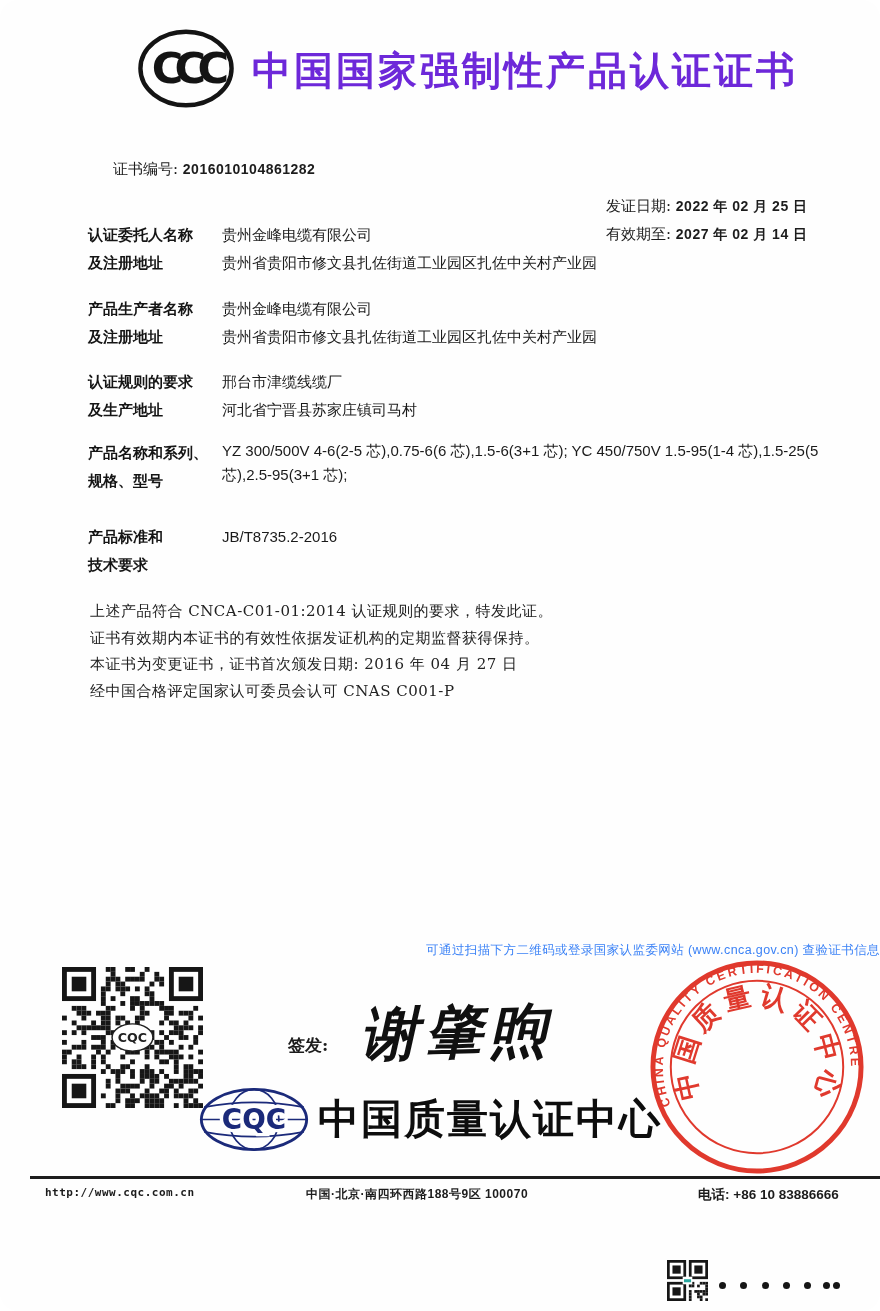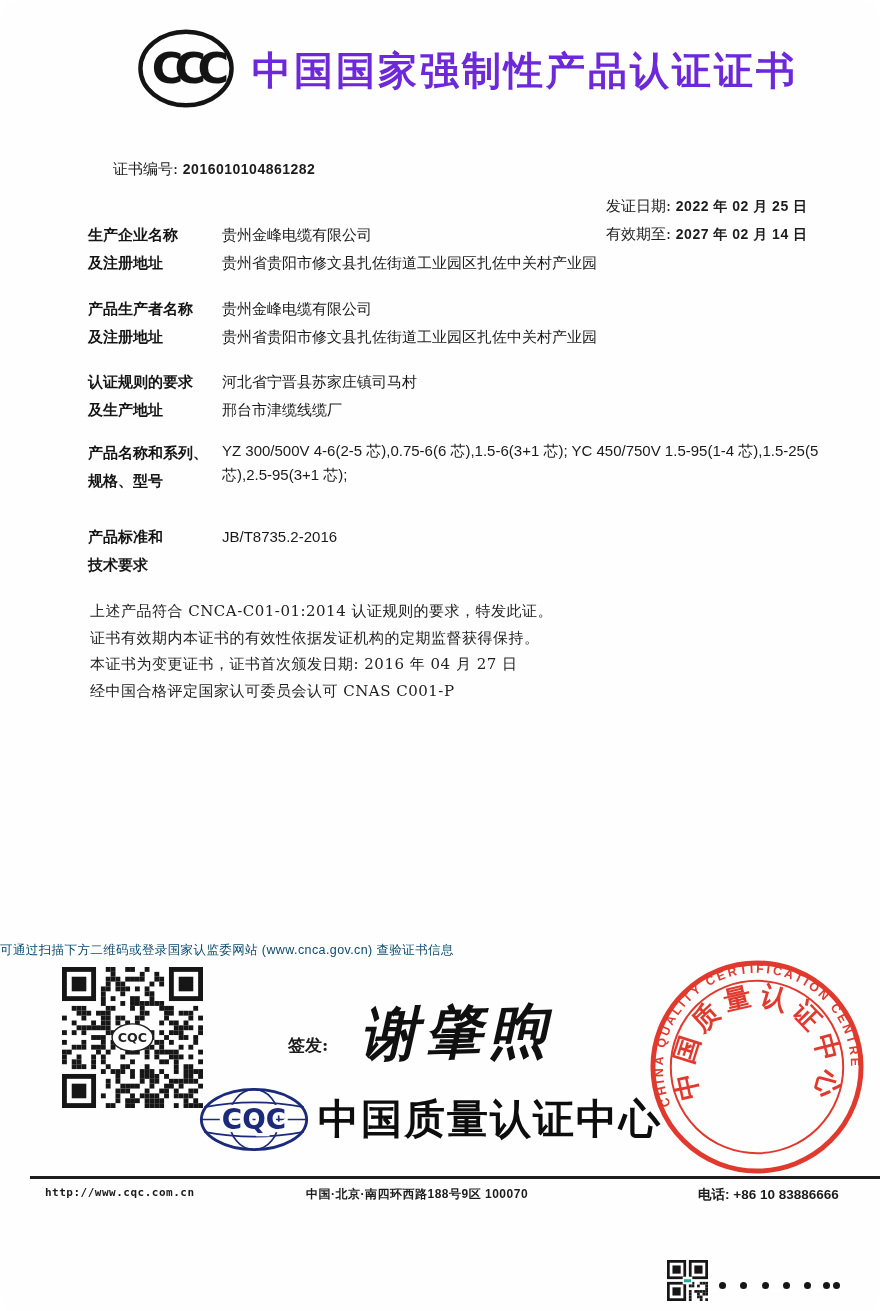--- a/index.html
+++ b/index.html
@@ -17,21 +17,21 @@
   .meta-num{font-family:Liberation Sans, sans-serif;font-style:normal;font-weight:bold;font-size:14px;letter-spacing:.5px;}
 
   
   .flabel{left:88px;width:135px;font-size:15px;font-weight:bold;line-height:27.5px;color:#151515;}
   .fvalue{left:222px;width:648px;font-size:15px;line-height:27.5px;color:#1a1a1a;}
   .fvalue .spec{line-height:23.5px;display:block;}
 
   
   .statements{left:90px;top:598px;width:700px;font-size:15px;line-height:26.6px;letter-spacing:.5px;color:#222;}
 
-  .verify{left:0;top:942px;width:880px;text-align:left;font-size:12.5px;font-weight:500;letter-spacing:.4px;color:#0c4a6e;}
+  .verify{left:0;top:942px;width:880px;text-align:right;font-size:12.5px;font-weight:500;letter-spacing:.4px;color:#3b82f6;}
 
   
   .sign-label{left:288px;top:1034px;font-size:17px;font-weight:bold;}
   .sign-name{left:360px;top:994px;font-size:58px;font-weight:600;font-family:"DejaVu Serif",serif;
              font-style:italic;letter-spacing:6px;transform:rotate(-1.5deg);color:#101010;}
   .issuer-name{left:318px;top:1092px;font-size:41px;font-weight:600;letter-spacing:2px;color:#0d0d0d;}
 
   
   .rule{left:30px;top:1176px;width:850px;height:2.5px;background:#1d1d1d;}
   .f-web{left:45px;top:1186px;font-size:11px;font-family:"DejaVu Sans Mono",monospace;letter-spacing:.5px;font-weight:bold;}
@@ -63,21 +63,21 @@
 
   <div class="abs meta-left">
     <span class="kai">证书编号: </span><span class="meta-num">2016010104861282</span>
   </div>
   <div class="abs meta-right">
     <div><span class="kai">发证日期: </span><span class="meta-num">2022 年 02 月 25 日</span></div>
     <div><span class="kai">有效期至: </span><span class="meta-num">2027 年 02 月 14 日</span></div>
   </div>
 
   <div class="abs flabel" style="top:221px">
-    <div>生产企业名称</div>
+    <div>认证委托人名称</div>
       <div>及注册地址</div>
   </div>
   <div class="abs fvalue" style="top:221px">
     <div>贵州金峰电缆有限公司</div>
     <div>贵州省贵阳市修文县扎佐街道工业园区扎佐中关村产业园</div>
   </div>
 
   <div class="abs flabel" style="top:295px">
     <div>产品生产者名称</div>
       <div>及注册地址</div>
@@ -85,22 +85,22 @@
   <div class="abs fvalue" style="top:295px">
     <div>贵州金峰电缆有限公司</div>
     <div>贵州省贵阳市修文县扎佐街道工业园区扎佐中关村产业园</div>
   </div>
 
   <div class="abs flabel" style="top:368px">
     <div>认证规则的要求</div>
       <div>及生产地址</div>
   </div>
   <div class="abs fvalue" style="top:368px">
+    <div>邢台市津缆线缆厂</div>
     <div>河北省宁晋县苏家庄镇司马村</div>
-    <div>邢台市津缆线缆厂</div>
   </div>
 
   <div class="abs flabel" style="top:439px">
     <div>产品名称和系列、</div>
       <div>规格、型号</div>
   </div>
   <div class="abs fvalue" style="top:439px">
     <span class="spec">YZ 300/500V 4-6(2-5 芯),0.75-6(6 芯),1.5-6(3+1 芯); YC 450/750V 1.5-95(1-4 芯),1.5-25(5 芯),2.5-95(3+1 芯);</span>
   </div>
 

